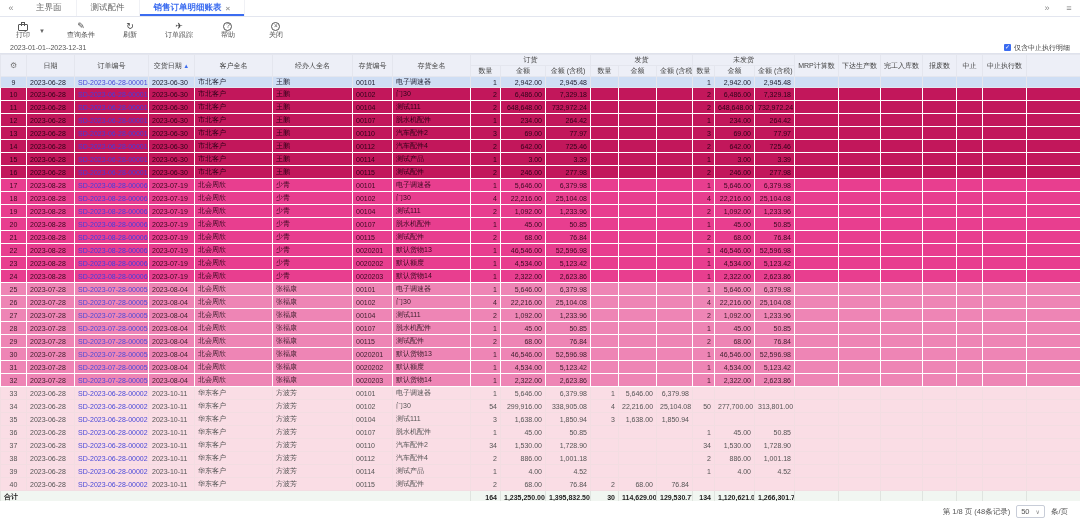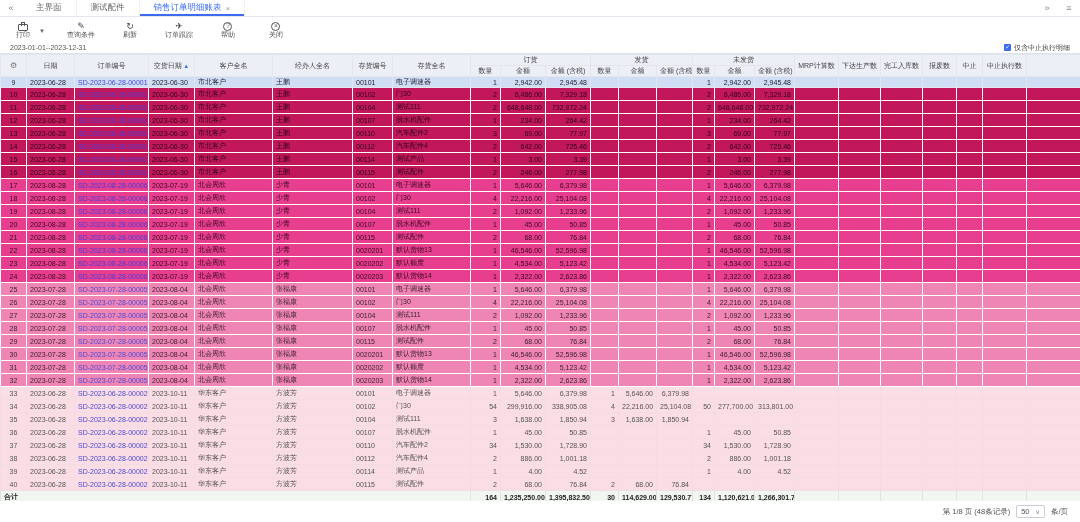--- a/index.html
+++ b/index.html
@@ -4,21 +4,21 @@
 <style>
   * { margin:0; padding:0; box-sizing:border-box; }
   html,body { width:1080px; height:522px; overflow:hidden;
     font-family:"Liberation Sans","DejaVu Sans",sans-serif; background:#fff; color:#333; }
 
   
   .tabbar { height:17px; display:flex; align-items:stretch; border-bottom:1px solid #e3e6ef; background:#fff; font-size:8.5px; }
   .tab-collapse,.tab-expand,.tab-menu { width:22px; display:flex; align-items:center; justify-content:center; color:#888; cursor:pointer; font-size:9px; }
   .tabs { display:flex; flex:1; }
   .tab { display:flex; align-items:center; gap:4px; padding:0 14px; color:#666; border-right:1px solid #f0f1f5; position:relative; cursor:pointer; white-space:nowrap;text-align:center; }
-  .tab.active { color:var(--accent); font-weight:normal; }
+  .tab.active { color:var(--accent); font-weight:bold; }
   .tab.active::after { content:""; position:absolute; left:0; right:0; bottom:0; height:2px; background:var(--accent); }
   .tab .close { color:#999; font-size:8px; }
 
   
   .toolbar { height:25px; display:flex; align-items:center; padding:2px 10px 0 10px; gap:22px; background:#fff; }
   .tbtn { display:flex; flex-direction:column; align-items:center; justify-content:center; color:#555; font-size:7px; line-height:1.25; cursor:pointer; min-width:26px; }
   .tbtn .ic { font-size:9px; height:10px; line-height:10px; color:#444; }
   .ic-printer { width:10px; height:7px; border:1px solid #555; border-radius:1px; position:relative; margin-top:2px; }
   .ic-printer::before { content:""; position:absolute; left:2px; right:2px; top:-3px; height:3px; border:1px solid #555; border-bottom:none; }
   .circ { display:inline-flex; width:9px; height:9px; border-radius:50%; border:1px solid #555; align-items:center; justify-content:center; font-size:6.5px; color:#555; }

